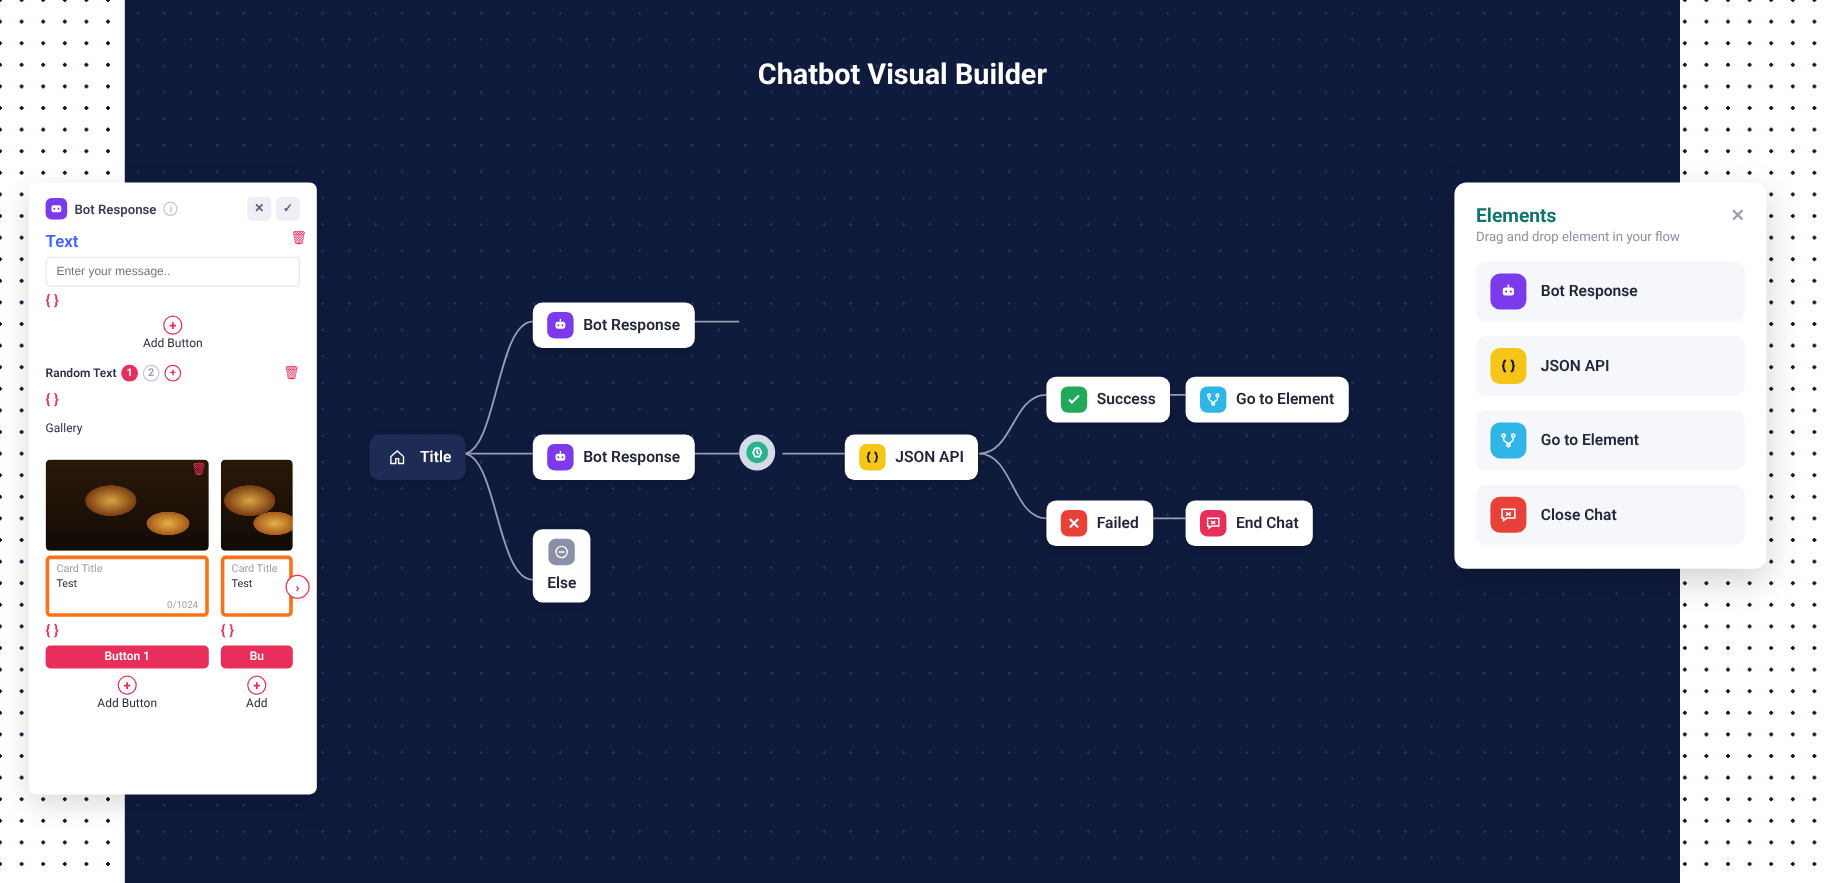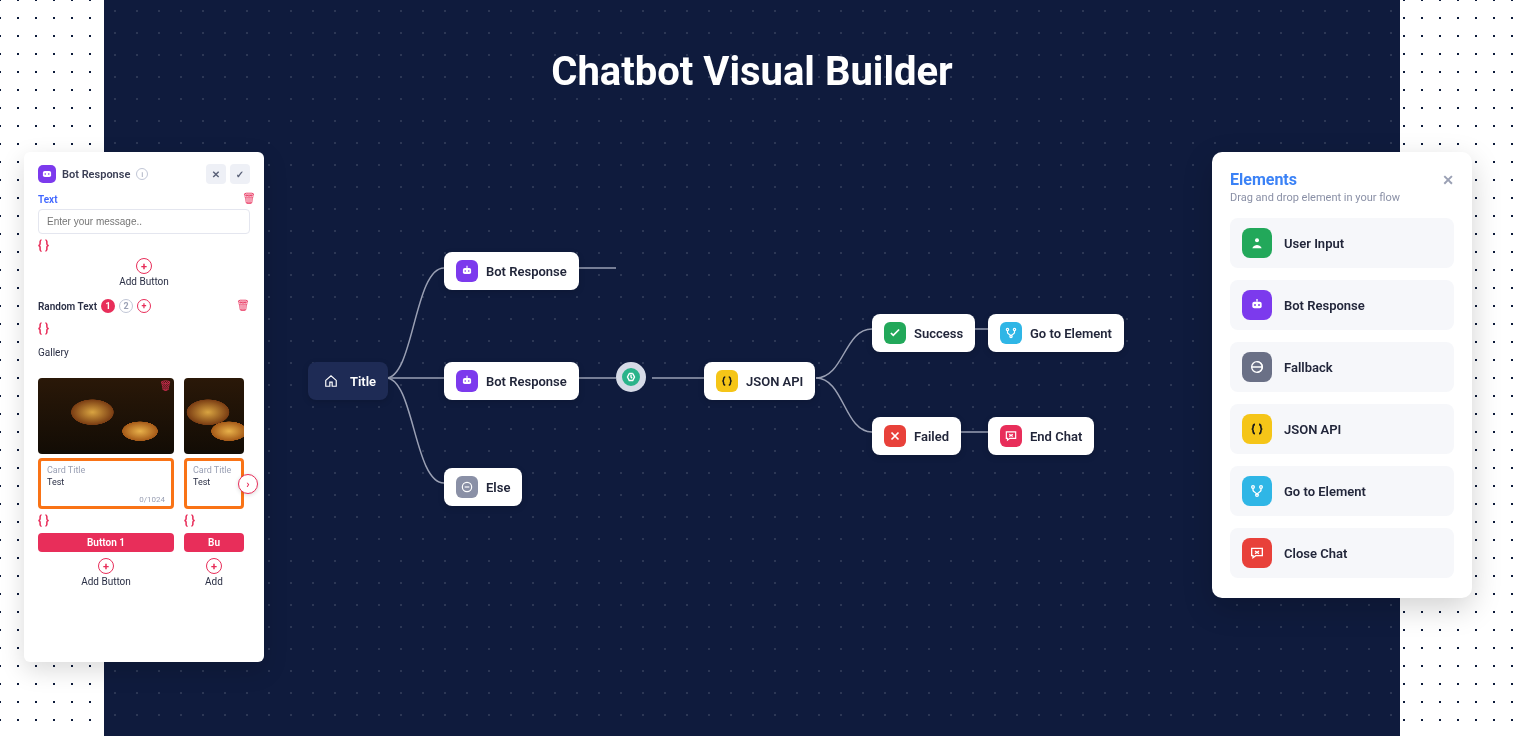--- a/index.html
+++ b/index.html
@@ -28,21 +28,21 @@
     background-image: radial-gradient(circle, rgba(255,255,255,0.12) 1px, transparent 1px);
     background-size: 22px 22px;
   }
   .page-title {
     position: absolute;
     top: 48px;
     left: 0;
     right: 0;
     text-align: center;
     color: #fff;
-    font-size: 40px;
+    font-size: 24px;
     font-weight: 700;
   }
   
   .editor-panel {
     position: absolute;
     top: 152px;
     left: 24px;
     width: 240px;
     height: 510px;
     background: #fff;
@@ -68,21 +68,21 @@
   .hdr-actions { margin-left:auto; display:flex; gap:4px; }
   .hdr-btn {
     width:20px;height:20px;border-radius:4px;background:#eef0f6;
     display:flex;align-items:center;justify-content:center;color:#5a6178;font-size:10px;font-weight:700;
   }
   .block-title-input {
     width:100%; border:none; outline:none; font-size:12px; color:#9aa0b4;
     margin-bottom:10px; padding:4px 0;
   }
   .section { position:relative; margin-bottom:12px; }
-  .section-label { font-size:10px; color:#3f65ff; font-weight:600; margin-bottom:4px; display:block;}
+  .section-label { font-size:14px; color:#3f65ff; font-weight:600; margin-bottom:4px; display:block;}
   .trash {
     position:absolute; right:-6px; top:-2px; width:14px;height:14px;
     color:#e82e5a; font-size:11px;
   }
   .text-input {
     width:100%; border:1px solid #e4e6ef; border-radius:4px;
     padding:6px 8px; font-size:10px; color:#9aa0b4; background:#fff;
   }
   .brace { color:#e82e5a; font-size:12px; font-weight:700; margin-top:4px; display:inline-block; }
   .add-pill {
@@ -157,21 +157,21 @@
     background:#2ab38a; border:6px solid #d6dbe7;
     display:flex;align-items:center;justify-content:center;color:#fff;font-size:12px;
   }
   
   .elements-panel {
     position:absolute; top:152px; right:50px; width:260px;
     background:#fff; border-radius:10px; box-shadow:0 10px 30px rgba(0,0,0,0.18);
     padding:18px 18px 20px;
   }
   .ep-header { display:flex; align-items:center; justify-content:space-between; }
-  .ep-title { font-size:16px; font-weight:700; color:#3b82f6; }
+  .ep-title { font-size:16px; font-weight:700; color:#0f766e; }
   .ep-close { color:#9aa0b4; font-size:14px; font-weight:700; }
   .ep-sub { font-size:11px; color:#8a90a6; margin-top:2px; margin-bottom:14px; }
   .ep-item {
     display:flex; align-items:center; gap:12px; background:#f6f7fa;
     border-radius:8px; padding:10px 12px; margin-bottom:12px;
   }
   .ep-icon {
     width:30px;height:30px;border-radius:8px;display:flex;align-items:center;justify-content:center;
     color:#fff; font-size:14px; flex-shrink:0;
   }
@@ -242,21 +242,21 @@
     <span>Bot Response</span>
   </div>
 
   <div class="hub" style="left:512px; top:362px;">
     <svg class="ico" viewBox="0 0 24 24" fill="none" stroke="currentColor" stroke-width="2.4">
         <path d="M9 6h6M9 6l-3 6 3 6h6l3-6-3-6"></path>
         <path d="M12 8v4l2 2"></path>
       </svg>
   </div>
 
-  <div class="node node-light" style="left:340px; top:468px;">
+  <div class="node node-light" style="left:340px; top:441px;flex-direction:column;">
     <span class="node-icon ic-gray">
       <svg class="ico" viewBox="0 0 24 24" fill="none" stroke="currentColor" stroke-width="2">
           <circle cx="12" cy="12" r="8"></circle>
           <path d="M8 12h8"></path>
         </svg>
     </span>
     <span>Else</span>
   </div>
 
   <div class="node node-light" style="left:600px; top:362px;">
@@ -386,47 +386,29 @@
 </div>
 
 <div class="elements-panel">
   <div class="ep-header">
     <span class="ep-title">Elements</span>
     <span class="ep-close">✕</span>
   </div>
   <div class="ep-sub">Drag and drop element in your flow</div>
 
   <div class="ep-item">
-    <span class="ep-icon" style="background:#22a85a">
-      <svg class="ico-lg" viewBox="0 0 24 24" fill="currentColor">
-          <circle cx="12" cy="8" r="3"></circle>
-          <path d="M5 20c1-4 5-5 7-5s6 1 7 5Z"></path>
-        </svg>
-    </span>
-    <span class="ep-label">User Input</span>
-  </div>
-  <div class="ep-item">
     <span class="ep-icon" style="background:#7c3aed">
       <svg class="ico-lg" viewBox="0 0 24 24" fill="currentColor">
           <rect x="5" y="7" width="14" height="10" rx="3"></rect>
           <circle cx="9" cy="12" r="1.4" fill="#7c3aed"></circle>
           <circle cx="15" cy="12" r="1.4" fill="#7c3aed"></circle>
           <rect x="11" y="3" width="2" height="4"></rect>
         </svg>
     </span>
     <span class="ep-label">Bot Response</span>
-  </div>
-  <div class="ep-item">
-    <span class="ep-icon" style="background:#6a7086">
-      <svg class="ico-lg" viewBox="0 0 24 24" fill="none" stroke="currentColor" stroke-width="2">
-          <circle cx="12" cy="12" r="8"></circle>
-          <path d="M12 4a8 8 0 0 1 0 16M4 12h16"></path>
-        </svg>
-    </span>
-    <span class="ep-label">Fallback</span>
   </div>
   <div class="ep-item">
     <span class="ep-icon" style="background:#f5c518;color:#1a1a1a">
       <svg class="ico-lg" viewBox="0 0 24 24" fill="none" stroke="currentColor" stroke-width="2.5">
           <path d="M9 5c-3 0-3 3-3 5s-2 2-2 2 2 0 2 2 0 5 3 5M15 5c3 0 3 3 3 5s2 2 2 2-2 0-2 2 0 5-3 5"></path>
         </svg>
     </span>
     <span class="ep-label">JSON API</span>
   </div>
   <div class="ep-item">

